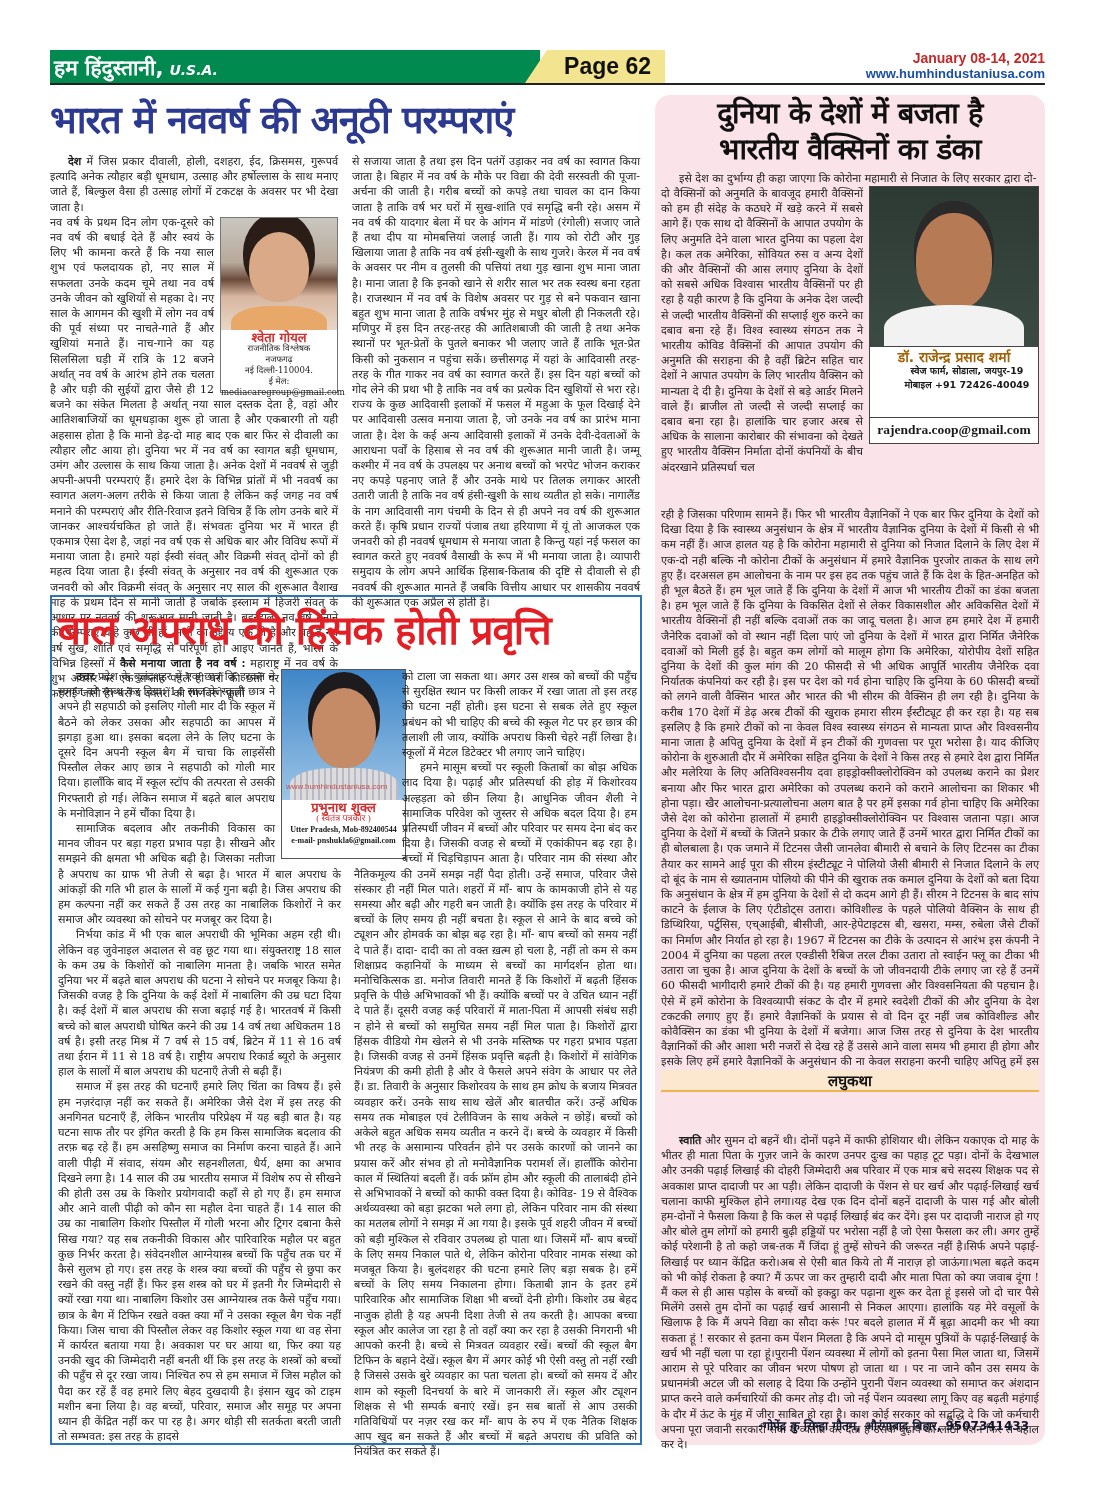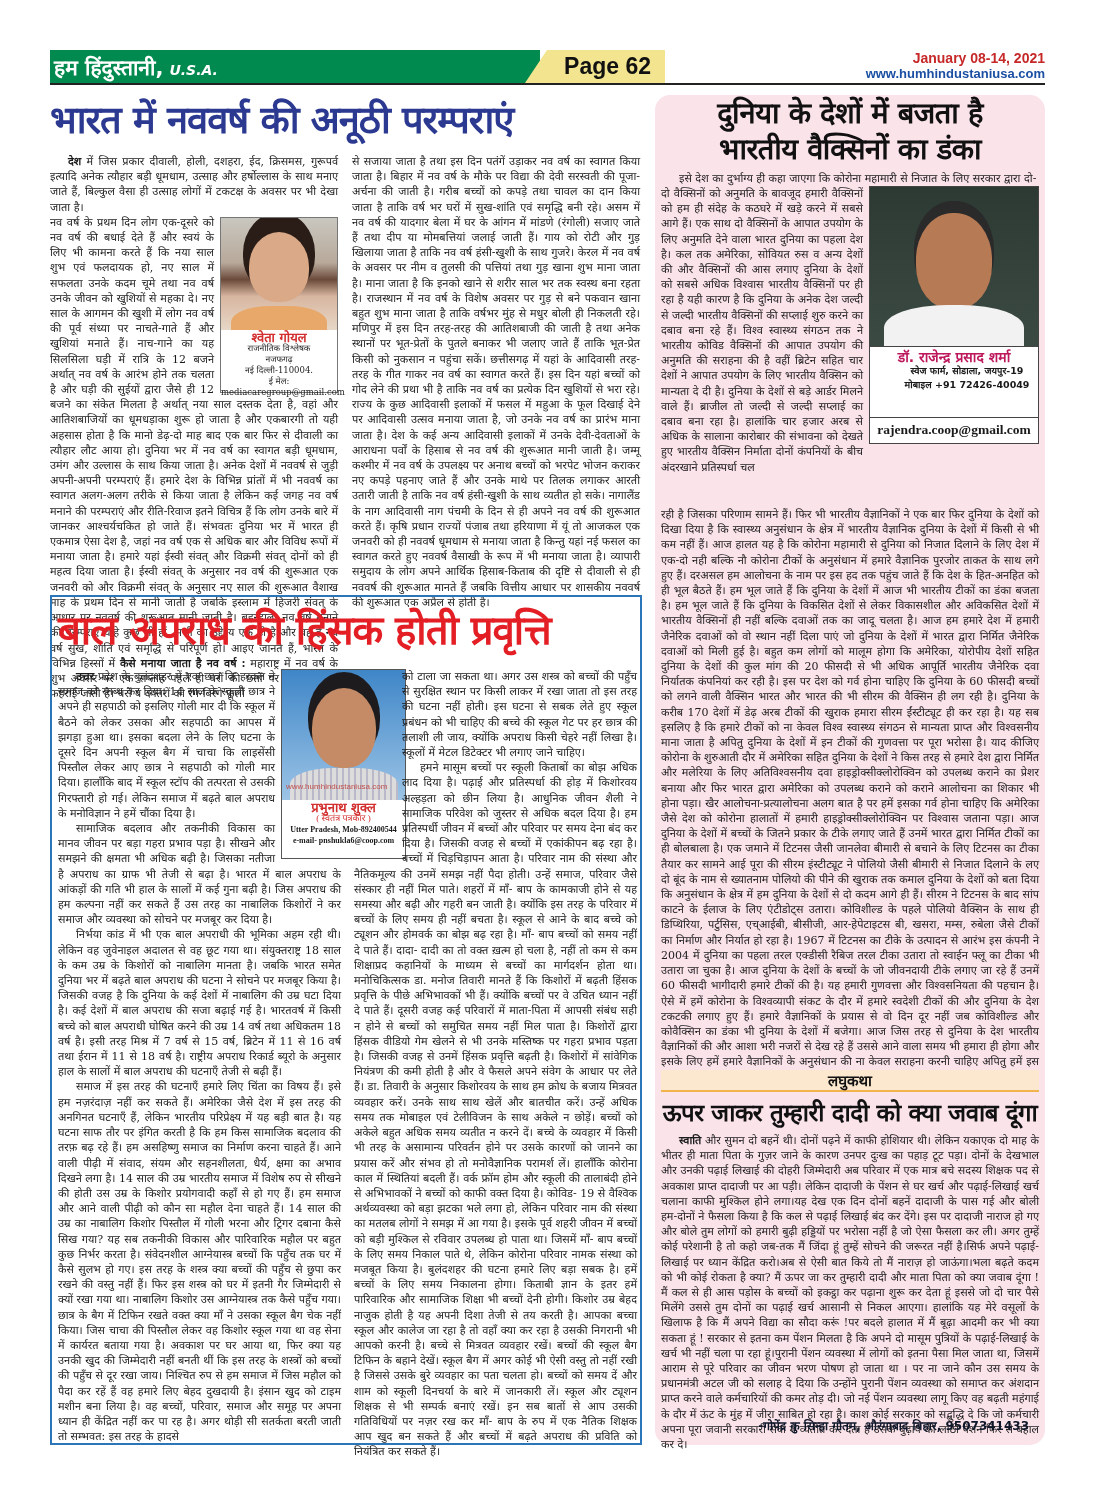--- a/index.html
+++ b/index.html
@@ -50,21 +50,21 @@
 
   
   .rightcol { position: absolute; left: 605px; top: 45px; width: 390px; height: 1350px; background: #fbe3ea; border-radius: 15px; }
   .r-head { position: absolute; left: 0; top: 0; width: 390px; text-align: center; font-family: "DejaVu Sans", sans-serif; font-weight: bold; font-size: 29px; line-height: 36px; color: #111; letter-spacing: -0.5px; }
   .r-intro { position: absolute; left: 6px; top: 76px; width: 378px; }
   .r-photo { position: absolute; left: 214px; top: 91px; width: 170px; height: 232px; border: 1px solid #444; background: #fff; }
   .r-photo .ph { width: 168px; height: 160px; background: linear-gradient(180deg, #2c3a33 0%, #3b4a42 100%); position: relative; overflow: hidden; border-bottom: 1px solid #444; }
   .r-photo .ph::before { content: ""; position: absolute; left: 46px; top: 26px; width: 76px; height: 96px; border-radius: 48% 48% 45% 45%; background: #b67a55; box-shadow: 0 -10px 0 2px #2a2a2a; }
   .r-photo .ph::after { content: ""; position: absolute; left: 14px; top: 118px; width: 140px; height: 50px; background: #f2f2f2; border-radius: 45% 45% 0 0; }
   .r-cap { text-align: center; font-size: 10px; line-height: 14px; font-family: "DejaVu Sans", sans-serif; padding-top: 3px; }
-  .r-cap .nm { color: #be185d; font-weight: bold; font-size: 14px; }
+  .r-cap .nm { color: #a16207; font-weight: bold; font-size: 14px; }
   .r-cap .ln { font-weight: bold; font-size: 9.5px; padding-left: 26px; }
   .r-email { position: absolute; left: 214px; top: 323px; width: 170px; height: 26px; border: 1px solid #444; border-top: none; background: #fff; text-align: center; font-family: "Liberation Serif", serif; font-weight: bold; font-size: 13.5px; line-height: 24px; }
   .r-col-narrow { position: absolute; left: 6px; top: 91px; width: 202px; }
   .r-col-full { position: absolute; left: 6px; top: 412px; width: 378px; }
 
   .laghu-bar { position: absolute; left: 6px; top: 975px; width: 378px; height: 22px; background: #fbe8cf; border-bottom: 2px solid #f0b34e; text-align: center; font-family: "DejaVu Sans", sans-serif; font-weight: bold; font-size: 15px; line-height: 22px; color: #111; }
   .laghu-head { position: absolute; left: 0; top: 1002px; width: 390px; text-align: center; font-family: "DejaVu Sans", sans-serif; font-weight: bold; font-size: 24px; color: #111; line-height: 32px; white-space: nowrap; letter-spacing: -0.5px; }
   .laghu-body { position: absolute; left: 6px; top: 1038px; width: 378px; }
   .laghu-sign { position: absolute; right: 16px; top: 1322px; font-family: "DejaVu Sans", sans-serif; font-weight: bold; font-size: 12px; color: #0f172a; }
 
@@ -116,21 +116,21 @@
       <p class="ind">समाज में इस तरह की घटनाएँ हमारे लिए चिंता का विषय हैं। इसे हम नज़रंदाज़ नहीं कर सकते हैं। अमेरिका जैसे देश में इस तरह की अनगिनत घटनाएँ हैं, लेकिन भारतीय परिप्रेक्ष्य में यह बड़ी बात है। यह घटना साफ तौर पर इंगित करती है कि हम किस सामाजिक बदलाव की तरफ़ बढ़ रहे हैं। हम असहिष्णु समाज का निर्माण करना चाहते हैं। आने वाली पीढ़ी में संवाद, संयम और सहनशीलता, धैर्य, क्षमा का अभाव दिखने लगा है। 14 साल की उम्र भारतीय समाज में विशेष रुप से सीखने की होती उस उम्र के किशोर प्रयोगवादी कहाँ से हो गए हैं। हम समाज और आने वाली पीढ़ी को कौन सा महौल देना चाहते हैं। 14 साल की उम्र का नाबालिग किशोर पिस्तौल में गोली भरना और ट्रिगर दबाना कैसे सिख गया? यह सब तकनीकी विकास और पारिवारिक महौल पर बहुत कुछ निर्भर करता है। संवेदनशील आग्नेयास्त्र बच्चों कि पहुँच तक घर में कैसे सुलभ हो गए। इस तरह के शस्त्र क्या बच्चों की पहुँच से छुपा कर रखने की वस्तु नहीं हैं। फिर इस शस्त्र को घर में इतनी गैर जिम्मेदारी से क्यों रखा गया था। नाबालिग किशोर उस आग्नेयास्त्र तक कैसे पहुँच गया। छात्र के बैग में टिफिन रखते वक्त क्या माँ ने उसका स्कूल बैग चेक नहीं किया। जिस चाचा की पिस्तौल लेकर वह किशोर स्कूल गया था वह सेना में कार्यरत बताया गया है। अवकाश पर घर आया था, फिर क्या यह उनकी खुद की जिम्मेदारी नहीं बनती थीं कि इस तरह के शस्त्रों को बच्चों की पहुँच से दूर रखा जाय। निश्चित रुप से हम समाज में जिस महौल को पैदा कर रहें हैं वह हमारे लिए बेहद दुखदायी है। इंसान खुद को टाइम मशीन बना लिया है। वह बच्चों, परिवार, समाज और समूह पर अपना ध्यान ही केंद्रित नहीं कर पा रह है। अगर थोड़ी सी सतर्कता बरती जाती तो सम्भवत: इस तरह के हादसे</p>
     </div>
     <div class="photo2-wrap">
       <div class="ph">
           <span class="wm">www.humhindustaniusa.com</span>
         </div>
       <div class="cap2">
         <div class="nm">प्रभुनाथ शुक्ल</div>
         <div class="role">( स्वतंत्र पत्रकार )</div>
         <div class="ln">Utter Pradesh, Mob-892400544</div>
-        <div class="ln">e-mail- pnshukla6@coop.com</div>
+        <div class="ln">e-mail- pnshukla6@gmail.com</div>
       </div>
     </div>
     <div class="art2-col2 body-text">
       <div style="float:left;width:54px;height:190px;margin-left:-6px;"></div>
       <p>को टाला जा सकता था। अगर उस शस्त्र को बच्चों की पहुँच से सुरक्षित स्थान पर किसी लाकर में रखा जाता तो इस तरह की घटना नहीं होती। इस घटना से सबक लेते हुए स्कूल प्रबंधन को भी चाहिए की बच्चे की स्कूल गेट पर हर छात्र की तलाशी ली जाय, क्योंकि अपराध किसी चेहरे नहीं लिखा है। स्कूलों में मेटल डिटेक्टर भी लगाए जाने चाहिए।</p>
       <p class="ind">हमने मासूम बच्चों पर स्कूली किताबों का बोझ अधिक लाद दिया है। पढ़ाई और प्रतिस्पर्धा की होड़ में किशोरवय अल्हड़ता को छीन लिया है। आधुनिक जीवन शैली ने सामाजिक परिवेश को जुस्तर से अधिक बदल दिया है। हम प्रतिस्पर्धी जीवन में बच्चों और परिवार पर समय देना बंद कर दिया है। जिसकी वजह से बच्चों में एकांकीपन बढ़ रहा है। बच्चों में चिड़चिड़ापन आता है। परिवार नाम की संस्था और नैतिकमूल्य की उनमें समझ नहीं पैदा होती। उन्हें समाज, परिवार जैसे संस्कार ही नहीं मिल पाते। शहरों में माँ- बाप के कामकाजी होने से यह समस्या और बढ़ी और गहरी बन जाती है। क्योंकि इस तरह के परिवार में बच्चों के लिए समय ही नहीं बचता है। स्कूल से आने के बाद बच्चे को ट्यूशन और होमवर्क का बोझ बढ़ रहा है। माँ- बाप बच्चों को समय नहीं दे पाते हैं। दादा- दादी का तो वक्त ख़त्म हो चला है, नहीं तो कम से कम शिक्षाप्रद कहानियों के माध्यम से बच्चों का मार्गदर्शन होता था। मनोचिकित्सक डा. मनोज तिवारी मानते हैं कि किशोरों में बढ़ती हिंसक प्रवृत्ति के पीछे अभिभावकों भी हैं। क्योंकि बच्चों पर वे उचित ध्यान नहीं दे पाते हैं। दूसरी वजह कई परिवारों में माता-पिता में आपसी संबंध सही न होने से बच्चों को समुचित समय नहीं मिल पाता है। किशोरों द्वारा हिंसक वीडियो गेम खेलने से भी उनके मस्तिष्क पर गहरा प्रभाव पड़ता है। जिसकी वजह से उनमें हिंसक प्रवृत्ति बढ़ती है। किशोरों में सांवेगिक नियंत्रण की कमी होती है और वे फैसले अपने संवेग के आधार पर लेते हैं। डा. तिवारी के अनुसार किशोरवय के साथ हम क्रोध के बजाय मित्रवत व्यवहार करें। उनके साथ साथ खेलें और बातचीत करें। उन्हें अधिक समय तक मोबाइल एवं टेलीविजन के साथ अकेले न छोड़ें। बच्चों को अकेले बहुत अधिक समय व्यतीत न करने दें। बच्चे के व्यवहार में किसी भी तरह के असामान्य परिवर्तन होने पर उसके कारणों को जानने का प्रयास करें और संभव हो तो मनोवैज्ञानिक परामर्श लें। हालाँकि कोरोना काल में स्थितियां बदली हैं। वर्क फ्रॉम होम और स्कूली की तालाबंदी होने से अभिभावकों ने बच्चों को काफी वक्त दिया है। कोविड- 19 से वैश्विक अर्थव्यवस्था को बड़ा झटका भले लगा हो, लेकिन परिवार नाम की संस्था का मतलब लोगों ने समझ में आ गया है। इसके पूर्व शहरी जीवन में बच्चों को बड़ी मुश्किल से रविवार उपलब्ध हो पाता था। जिसमें माँ- बाप बच्चों के लिए समय निकाल पाते थे, लेकिन कोरोना परिवार नामक संस्था को मजबूत किया है। बुलंदशहर की घटना हमारे लिए बड़ा सबक है। हमें बच्चों के लिए समय निकालना होगा। किताबी ज्ञान के इतर हमें पारिवारिक और सामाजिक शिक्षा भी बच्चों देनी होगी। किशोर उम्र बेहद नाजुक होती है यह अपनी दिशा तेजी से तय करती है। आपका बच्चा स्कूल और कालेज जा रहा है तो वहाँ क्या कर रहा है उसकी निगरानी भी आपको करनी है। बच्चे से मित्रवत व्यवहार रखें। बच्चों की स्कूल बैग टिफिन के बहाने देखें। स्कूल बैग में अगर कोई भी ऐसी वस्तु तो नहीं रखी है जिससे उसके बुरे व्यवहार का पता चलता हो। बच्चों को समय दें और शाम को स्कूली दिनचर्या के बारे में जानकारी लें। स्कूल और ट्यूशन शिक्षक से भी सम्पर्क बनाएं रखें। इन सब बातों से आप उसकी गतिविधियों पर नज़र रख कर माँ- बाप के रुप में एक नैतिक शिक्षक आप खुद बन सकते हैं और बच्चों में बढ़ते अपराध की प्रविति को नियंत्रित कर सकते हैं।</p>
     </div>
   </div>
 
   <div class="rightcol">
@@ -142,18 +142,17 @@
       <div class="r-cap">
         <div class="nm">डॉ. राजेन्द्र प्रसाद शर्मा</div>
         <div class="ln">स्वेज फार्म, सोडाला, जयपुर-19</div>
         <div class="ln">मोबाइल +91 72426-40049</div>
       </div>
     </div>
     <div class="r-email">rajendra.coop@gmail.com</div>
     <p class="r-col-full body-text">रही है जिसका परिणाम सामने हैं। फिर भी भारतीय वैज्ञानिकों ने एक बार फिर दुनिया के देशों को दिखा दिया है कि स्वास्थ्य अनुसंधान के क्षेत्र में भारतीय वैज्ञानिक दुनिया के देशों में किसी से भी कम नहीं हैं। आज हालत यह है कि कोरोना महामारी से दुनिया को निजात दिलाने के लिए देश में एक-दो नही बल्कि नौ कोरोना टीकों के अनुसंधान में हमारे वैज्ञानिक पुरजोर ताकत के साथ लगे हुए हैं। दरअसल हम आलोचना के नाम पर इस हद तक पहुंच जाते हैं कि देश के हित-अनहित को ही भूल बैठते हैं। हम भूल जाते हैं कि दुनिया के देशों में आज भी भारतीय टीकों का डंका बजता है। हम भूल जाते हैं कि दुनिया के विकसित देशों से लेकर विकासशील और अविकसित देशों में भारतीय वैक्सिनों ही नहीं बल्कि दवाओं तक का जादू चलता है। आज हम हमारे देश में हमारी जैनेरिक दवाओं को वो स्थान नहीं दिला पाएं जो दुनिया के देशों में भारत द्वारा निर्मित जैनेरिक दवाओं को मिली हुई है। बहुत कम लोगों को मालूम होगा कि अमेरिका, योरोपीय देशों सहित दुनिया के देशों की कुल मांग की 20 फीसदी से भी अधिक आपूर्ति भारतीय जैनेरिक दवा निर्यातक कंपनियां कर रही है। इस पर देश को गर्व होना चाहिए कि दुनिया के 60 फीसदी बच्चों को लगने वाली वैक्सिन भारत और भारत की भी सीरम की वैक्सिन ही लग रही है। दुनिया के करीब 170 देशों में डेढ़ अरब टीकों की खुराक हमारा सीरम ईंस्टीट्यूट ही कर रहा है। यह सब इसलिए है कि हमारे टीकों को ना केवल विश्व स्वास्थ्य संगठन से मान्यता प्राप्त और विश्वसनीय माना जाता है अपितु दुनिया के देशों में इन टीकों की गुणवत्ता पर पूरा भरोसा है। याद कीजिए कोरोना के शुरुआती दौर में अमेरिका सहित दुनिया के देशों ने किस तरह से हमारे देश द्वारा निर्मित और मलेरिया के लिए अतिविश्वसनीय दवा हाइड्रोक्सीक्लोरोक्विन को उपलब्ध कराने का प्रेशर बनाया और फिर भारत द्वारा अमेरिका को उपलब्ध कराने को कराने आलोचना का शिकार भी होना पड़ा। खैर आलोचना-प्रत्यालोचना अलग बात है पर हमें इसका गर्व होना चाहिए कि अमेरिका जैसे देश को कोरोना हालातों में हमारी हाइड्रोक्सीक्लोरोक्विन पर विश्वास जताना पड़ा। आज दुनिया के देशों में बच्चों के जितने प्रकार के टीके लगाए जाते हैं उनमें भारत द्वारा निर्मित टीकों का ही बोलबाला है। एक जमाने में टिटनस जैसी जानलेवा बीमारी से बचाने के लिए टिटनस का टीका तैयार कर सामने आई पूरा की सीरम इंस्टीट्यूट ने पोलियो जैसी बीमारी से निजात दिलाने के लए दो बूंद के नाम से ख्यातनाम पोलियो की पीने की खुराक तक कमाल दुनिया के देशों को बता दिया कि अनुसंधान के क्षेत्र में हम दुनिया के देशों से दो कदम आगे ही हैं। सीरम ने टिटनस के बाद सांप काटने के ईलाज के लिए एंटीडोट्स उतारा। कोविशील्ड के पहले पोलियो वैक्सिन के साथ ही डिप्थिरिया, पर्टुसिस, एच्आईबी, बीसीजी, आर-हेपेटाइटस बी, खसरा, मम्स, रुबेला जैसे टीकों का निर्माण और निर्यात हो रहा है। 1967 में टिटनस का टीके के उत्पादन से आरंभ इस कंपनी ने 2004 में दुनिया का पहला तरल एक्डीसी रैबिज तरल टीका उतारा तो स्वाईन फ्लू का टीका भी उतारा जा चुका है। आज दुनिया के देशों के बच्चों के जो जीवनदायी टीके लगाए जा रहे हैं उनमें 60 फीसदी भागीदारी हमारे टीकों की है। यह हमारी गुणवत्ता और विश्वसनियता की पहचान है। ऐसे में हमें कोरोना के विश्वव्यापी संकट के दौर में हमारे स्वदेशी टीकों की और दुनिया के देश टकटकी लगाए हुए हैं। हमारे वैज्ञानिकों के प्रयास से वो दिन दूर नहीं जब कोविशील्ड और कोवैक्सिन का डंका भी दुनिया के देशों में बजेगा। आज जिस तरह से दुनिया के देश भारतीय वैज्ञानिकों की और आशा भरी नजरों से देख रहे हैं उससे आने वाला समय भी हमारा ही होगा और इसके लिए हमें हमारे वैज्ञानिकों के अनुसंधान की ना केवल सराहना करनी चाहिए अपितु हमें इस सफलता पर गर्वान्वित भी महसूस करना होगा।</p>
 
     <div class="laghu-bar">लघुकथा</div>
-    <h2 class="laghu-head">ऊपर जाकर तुम्हारी दादी को क्या जवाब दूंगा</h2>
     <p class="laghu-body body-text ind"><span class="bold">स्वाति</span><span> और सुमन दो बहनें थी। दोनों पढ़ने में काफी होशियार थी। लेकिन यकाएक दो माह के भीतर ही माता पिता के गुज़र जाने के कारण उनपर दुःख का पहाड़ टूट पड़ा। दोनों के देखभाल और उनकी पढ़ाई लिखाई की दोहरी जिम्मेदारी अब परिवार में एक मात्र बचे सदस्य शिक्षक पद से अवकाश प्राप्त दादाजी पर आ पड़ी। लेकिन दादाजी के पेंशन से घर खर्च और पढ़ाई-लिखाई खर्च चलाना काफी मुश्किल होने लगा।यह देख एक दिन दोनों बहनें दादाजी के पास गई और बोली हम-दोनों ने फैसला किया है कि कल से पढ़ाई लिखाई बंद कर देंगे। इस पर दादाजी नाराज हो गए और बोले तुम लोगों को हमारी बुढ़ी हड्डियों पर भरोसा नहीं है जो ऐसा फैसला कर ली। अगर तुम्हें कोई परेशानी है तो कहो  जब-तक मैं जिंदा हूं तुम्हें सोचने की जरूरत नहीं है।सिर्फ अपने पढ़ाई-लिखाई पर ध्यान केंद्रित करो।अब से ऐसी बात किये तो मैं नाराज़ हो जाऊंगा।भला बढ़ते कदम को भी कोई रोकता है क्या? मैं ऊपर जा कर तुम्हारी दादी और माता पिता को क्या जवाब दूंगा ! मैं कल से ही आस पड़ोस के बच्चों को इकट्ठा कर पढ़ाना शुरू कर देता हूं इससे जो दो चार पैसे मिलेंगे उससे तुम दोनों का पढ़ाई खर्च आसानी से निकल आएगा। हालांकि यह मेरे वसूलों के खिलाफ है कि मैं अपने विद्या का सौदा करूं !पर बदले हालात में मैं बूढ़ा आदमी कर भी क्या सकता हूं ! सरकार से इतना कम पेंशन मिलता है कि अपने दो मासूम पुत्रियों के पढ़ाई-लिखाई के खर्च भी नहीं चला पा रहा हूं।पुरानी पेंशन व्यवस्था में लोगों को इतना पैसा मिल जाता था, जिसमें आराम से पूरे परिवार का जीवन भरण पोषण हो जाता था । पर ना जाने कौन उस समय के प्रधानमंत्री अटल जी को सलाह दे दिया कि उन्होंने पुरानी पेंशन व्यवस्था को समाप्त कर अंशदान प्राप्त करने वाले कर्मचारियों की कमर तोड़ दी। जो नई पेंशन व्यवस्था लागू किए वह बढ़ती महंगाई के दौर में ऊंट के मुंह में जीरा साबित हो रहा है। काश कोई सरकार को सद्बुद्धि दे कि जो कर्मचारी अपना पूरा जवानी सरकारी सेवा में व्यतीत कर देता है उसके बुढ़ापे की लाठी पेंशन फिर से बहाल कर दे।</span></p>
     <div class="laghu-sign">-गोपेंद्र कु सिन्हा गौतम, औरंगाबाद बिहार, 9507341433</div>
   </div>
 
 </div>
 
 </body></html>

